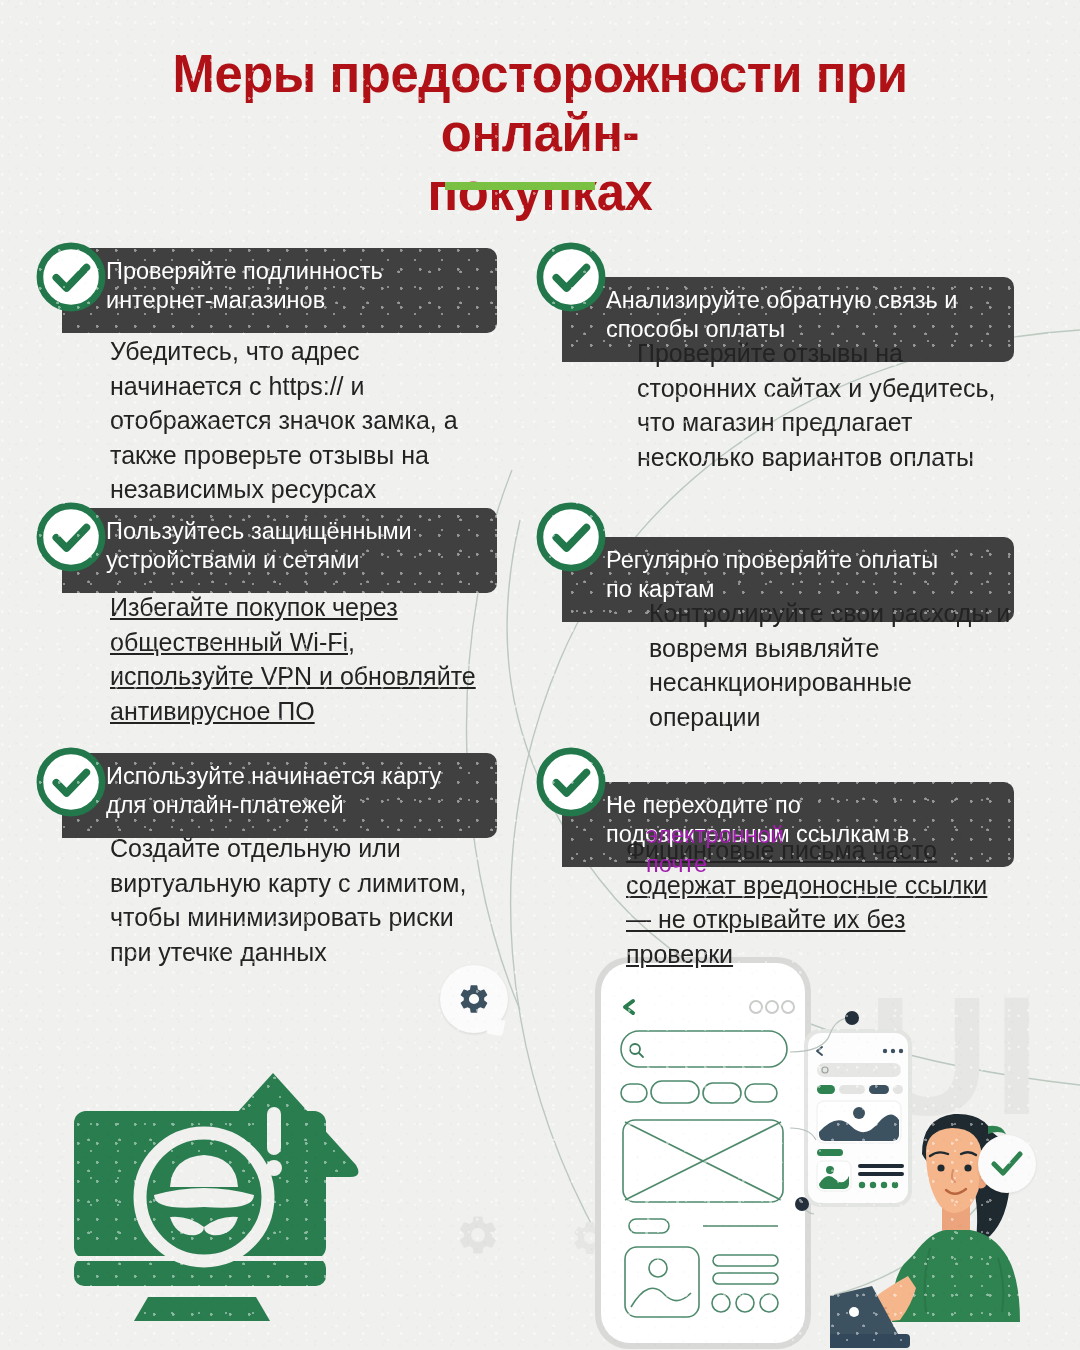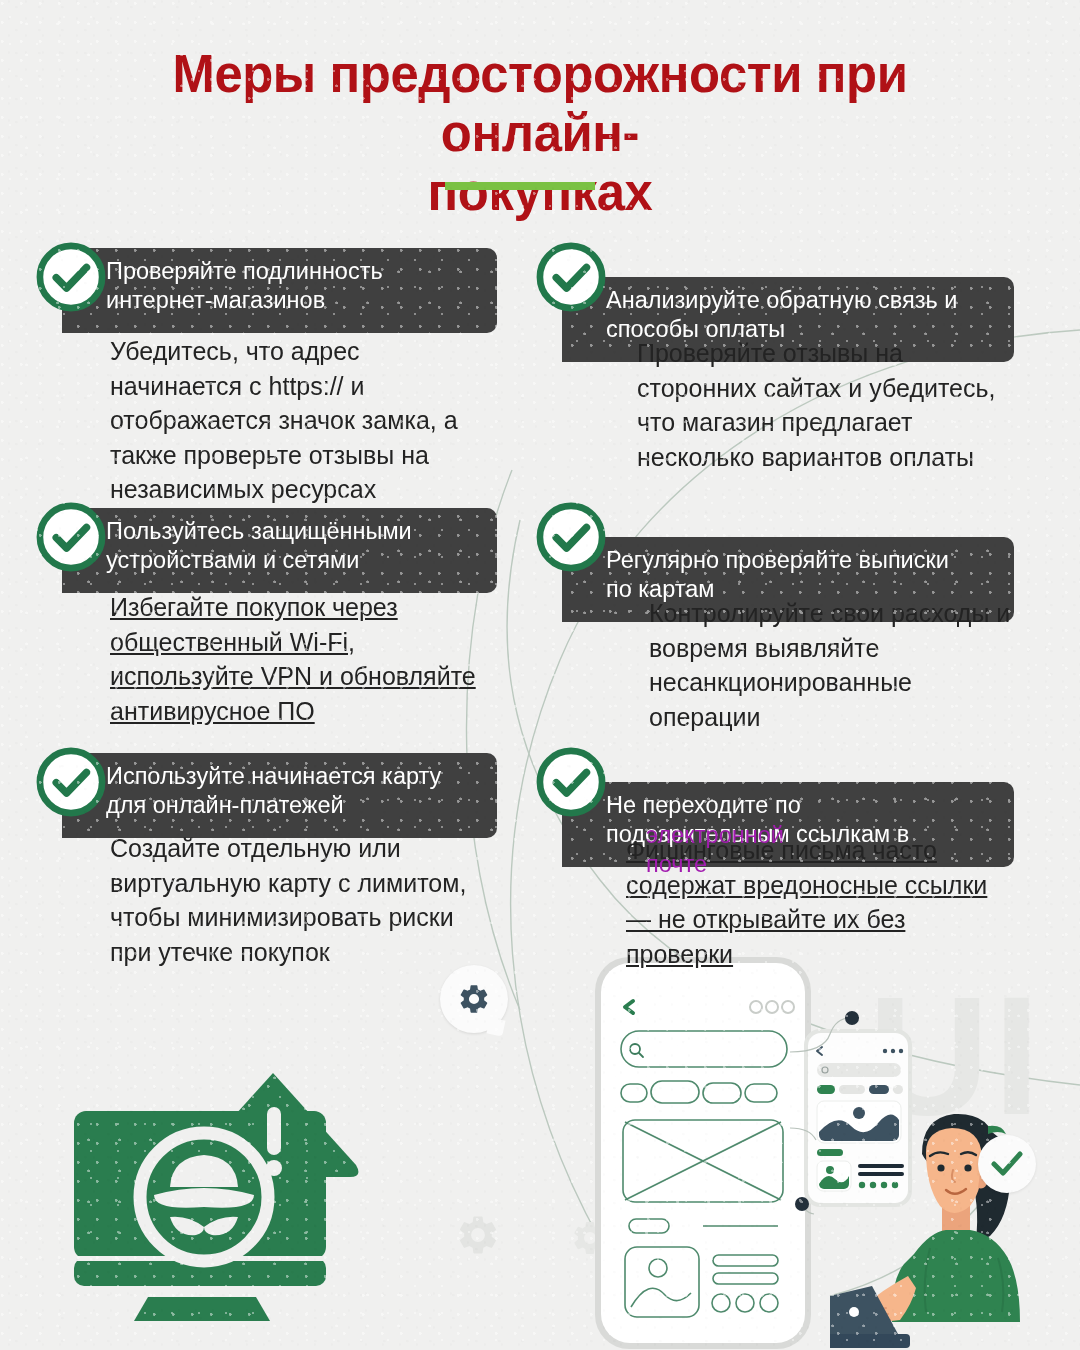--- a/index.html
+++ b/index.html
@@ -164,21 +164,21 @@
     <path d="M30 51 L44 65 L71 37" fill="none" stroke="#22784b" stroke-width="10" stroke-linecap="round" stroke-linejoin="round"></path>
   </svg>
   <div class="body" style="top:90px;text-decoration:underline;">Избегайте покупок через
 общественный Wi-Fi,
 используйте VPN и обновляйте
 антивирусное ПО</div>
 </div>
 
 <div class="tip col-r" style="left:500px;top:500px;">
   <div class="banner">
-    <div class="banner-txt">Регулярно проверяйте выписки
+    <div class="banner-txt">Регулярно проверяйте оплаты
 по картам</div>
   </div>
   <svg class="check" viewBox="0 0 100 100">
     <circle cx="50" cy="50" r="42" fill="#ffffff" stroke="#22784b" stroke-width="9"></circle>
     <path d="M30 51 L44 65 L71 37" fill="none" stroke="#22784b" stroke-width="10" stroke-linecap="round" stroke-linejoin="round"></path>
   </svg>
   <div class="body" style="top:96px;left:126px;width:398px;margin-left:23px;">Контролируйте свои расходы и
 вовремя выявляйте
 несанкционированные
 операции</div>
@@ -189,21 +189,21 @@
     <div class="banner-txt">Используйте начинается карту
 для онлайн-платежей</div>
   </div>
   <svg class="check" viewBox="0 0 100 100">
     <circle cx="50" cy="50" r="42" fill="#ffffff" stroke="#22784b" stroke-width="9"></circle>
     <path d="M30 51 L44 65 L71 37" fill="none" stroke="#22784b" stroke-width="10" stroke-linecap="round" stroke-linejoin="round"></path>
   </svg>
   <div class="body" style="top:86px;">Создайте отдельную или
 виртуальную карту с лимитом,
 чтобы минимизировать риски
-при утечке покупок</div>
+при утечке данных</div>
 </div>
 
 <div class="tip col-r" style="left:500px;top:745px;">
   <div class="banner">
     <div class="banner-txt">Не переходите по
 подозрительным ссылкам в</div>
   </div>
   <div style="position:absolute;left:146px;top:76px;color:#a21caf;font-size:23.5px;line-height:1.22;z-index:1;">электронной почте</div>
   <svg class="check" viewBox="0 0 100 100">
     <circle cx="50" cy="50" r="42" fill="#ffffff" stroke="#22784b" stroke-width="9"></circle>

